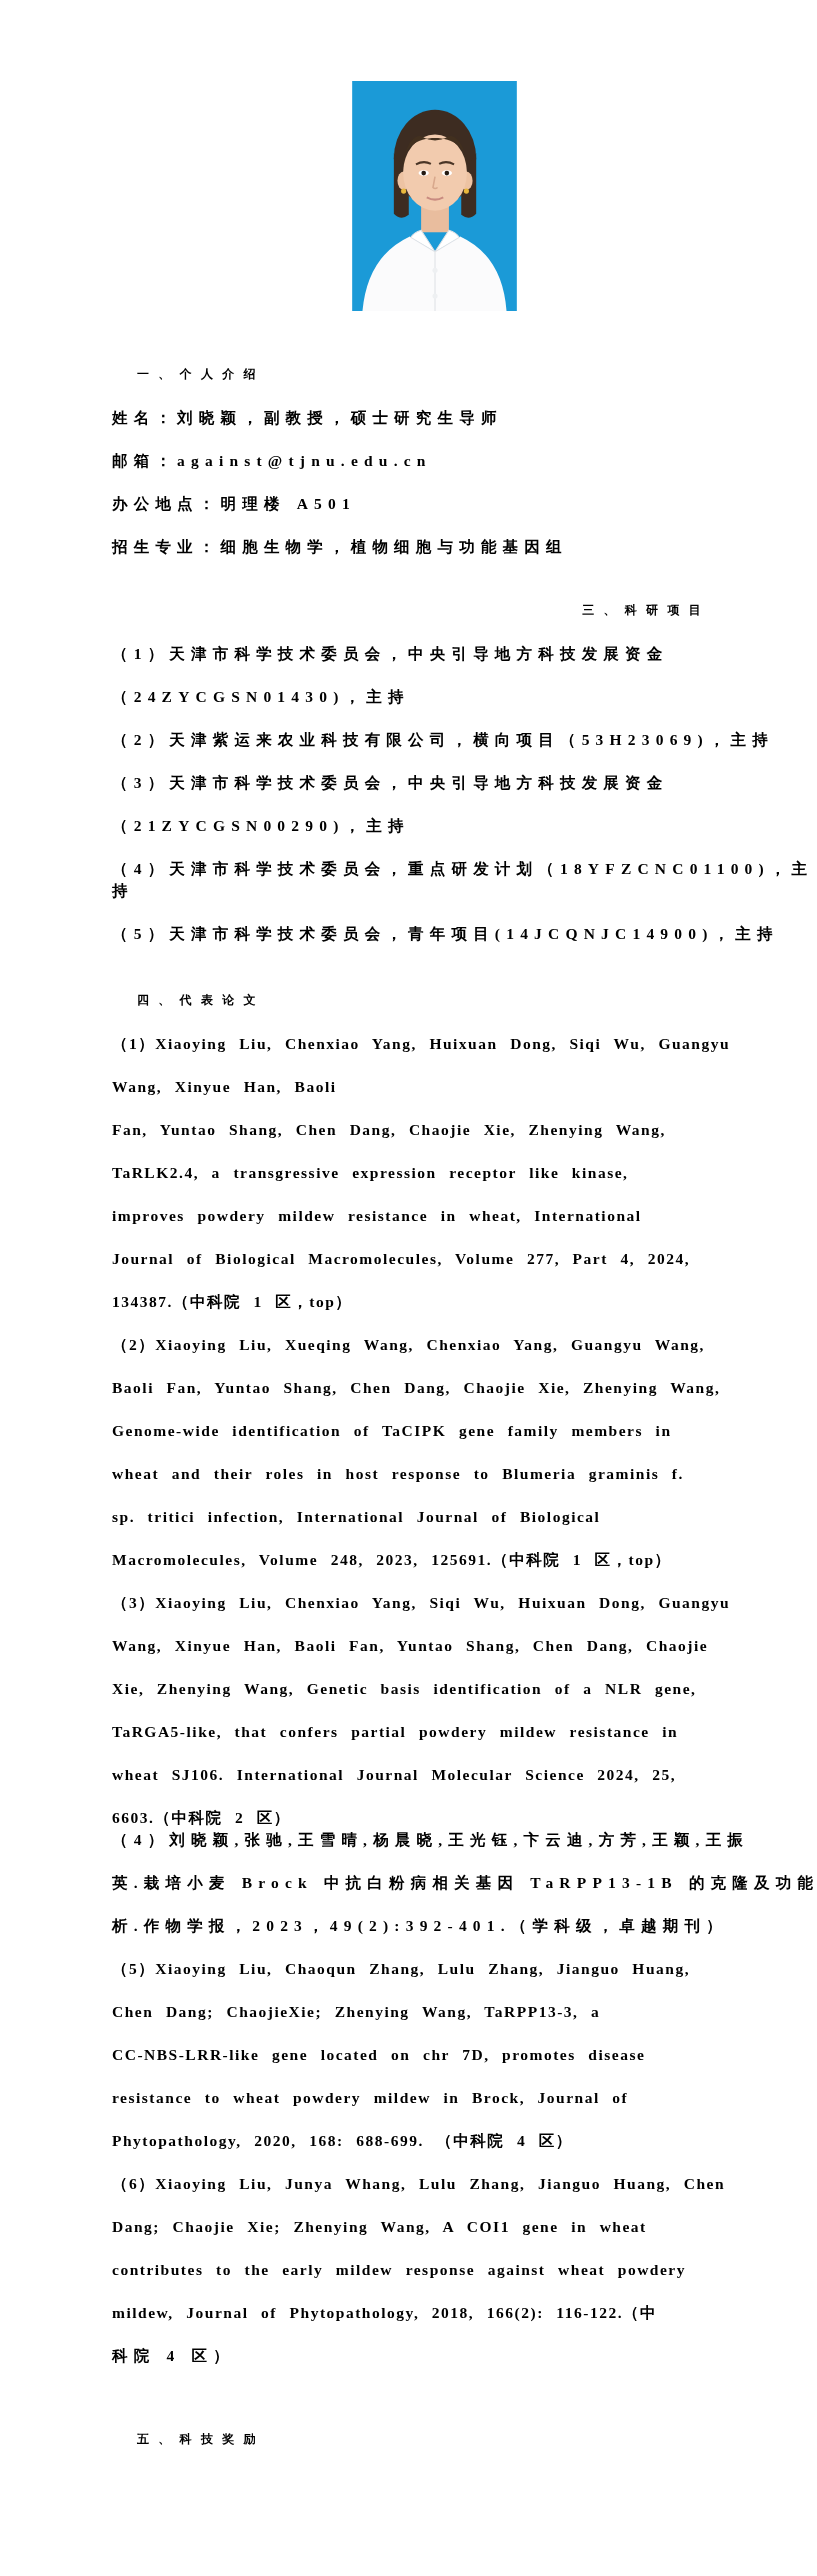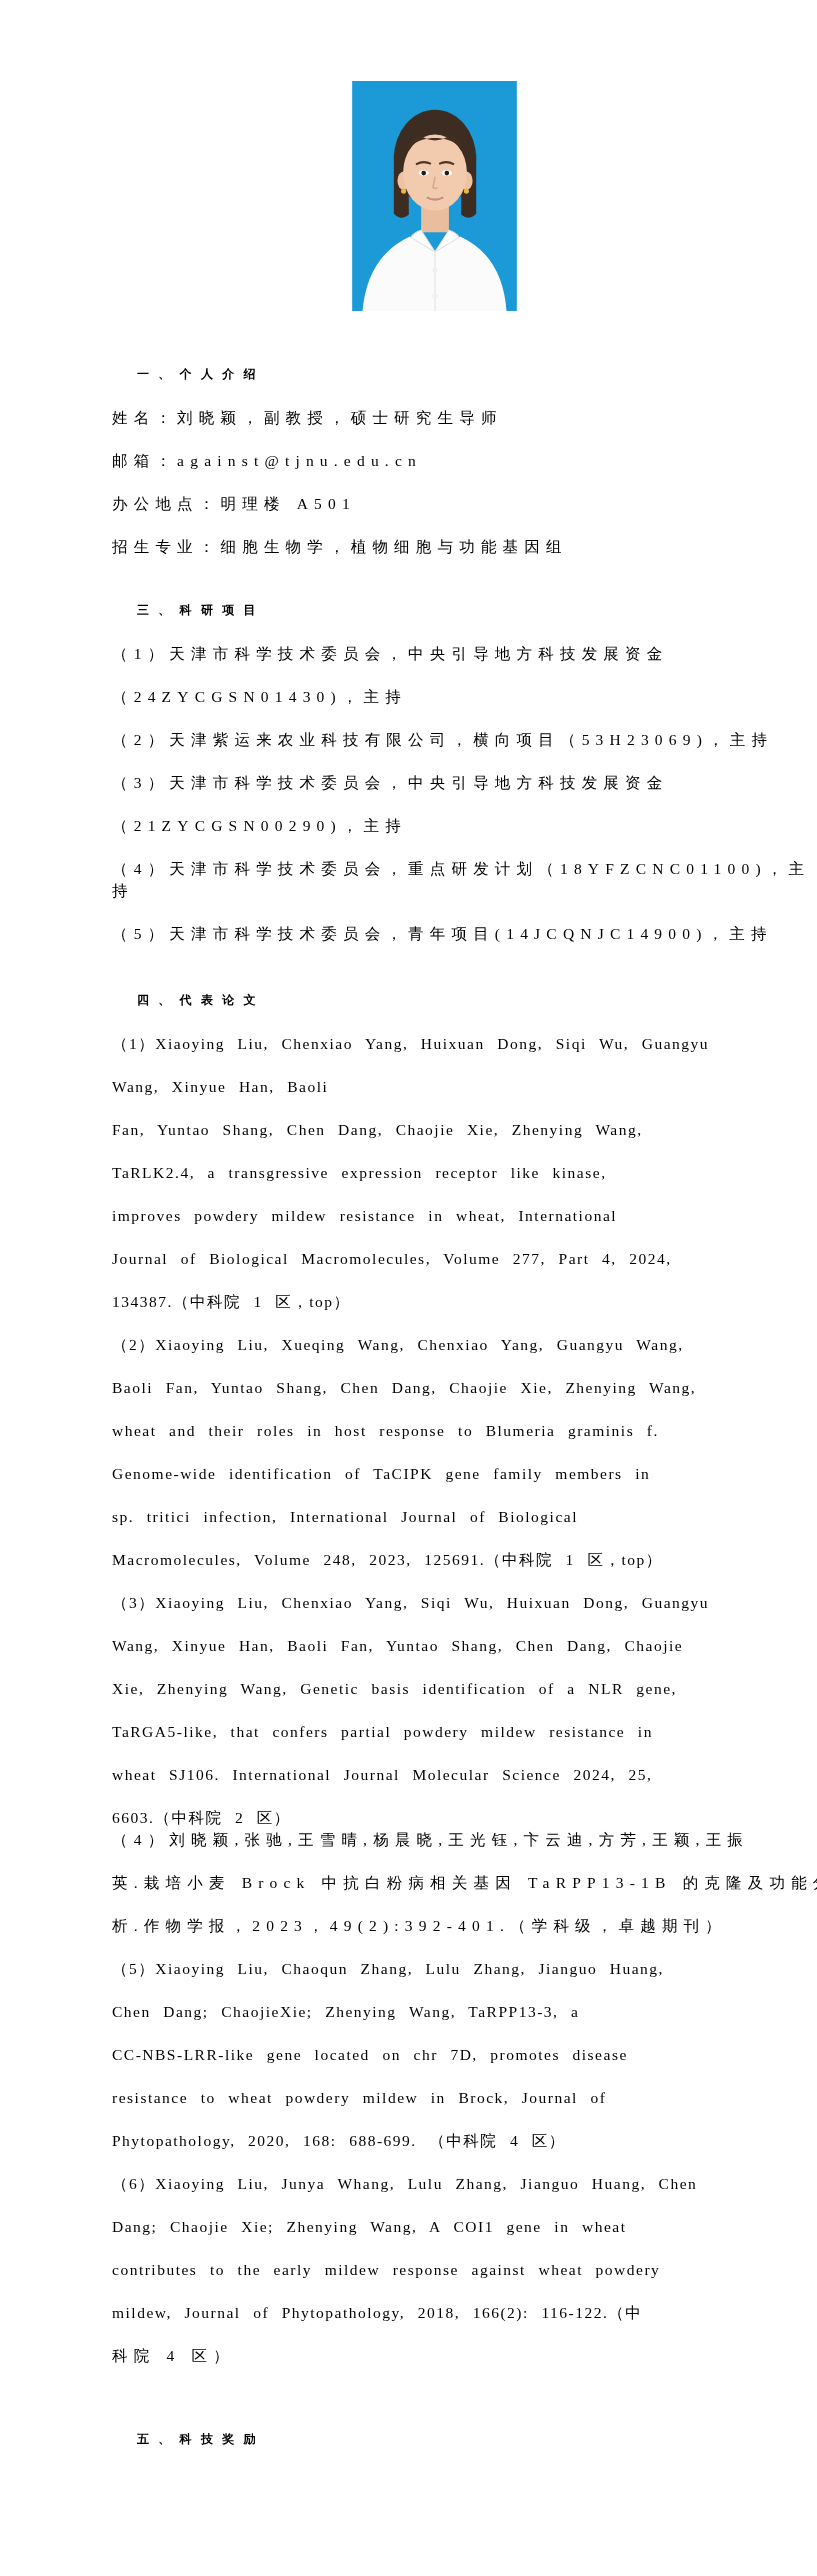--- a/index.html
+++ b/index.html
@@ -31,30 +31,31 @@
     white-space:nowrap;
     margin-left:25px;
   }
   .line{
     font-size:15.5px;
     height:43px;
     line-height:43px;
     white-space:nowrap;
     letter-spacing:1.5px;
     word-spacing:7.2px;
+    font-weight:bold;
   }
   .line.cjk{
     letter-spacing:6.2px;
     word-spacing:1px;
   }
   .line.tight{
     margin-top:-20.6px;
   }
   .sec-research .heading{margin-top:20px;}
-  .sec-projects .heading{margin-top:20.6px;}
+  .sec-projects .heading{margin-top:20.6px;text-align:right;}
   .sec-papers   .heading{margin-top:24px;}
   .sec-awards   .heading{margin-top:41px;}
 </style>
 </head>
 <body>
 
 <div class="page">
 
   <svg class="photo" viewBox="0 0 320 447" xmlns="http://www.w3.org/2000/svg">
     <rect width="320" height="447" fill="#1b9ad7"></rect>
@@ -118,22 +119,22 @@
         <div class="heading">四、代表论文</div>
         <div class="line">（1）Xiaoying Liu, Chenxiao Yang, Huixuan Dong, Siqi Wu, Guangyu</div>
         <div class="line">Wang, Xinyue Han, Baoli</div>
         <div class="line">Fan, Yuntao Shang, Chen Dang, Chaojie Xie, Zhenying Wang,</div>
         <div class="line">TaRLK2.4, a transgressive expression receptor like kinase,</div>
         <div class="line">improves powdery mildew resistance in wheat, International</div>
         <div class="line">Journal of Biological Macromolecules, Volume 277, Part 4, 2024,</div>
         <div class="line">134387.（中科院 1 区，top）</div>
         <div class="line">（2）Xiaoying Liu, Xueqing Wang, Chenxiao Yang, Guangyu Wang,</div>
         <div class="line">Baoli Fan, Yuntao Shang, Chen Dang, Chaojie Xie, Zhenying Wang,</div>
+        <div class="line">Genome-wide identification of TaCIPK gene family members in</div>
         <div class="line">wheat and their roles in host response to Blumeria graminis f.</div>
-        <div class="line">Genome-wide identification of TaCIPK gene family members in</div>
         <div class="line">sp. tritici infection, International Journal of Biological</div>
         <div class="line">Macromolecules, Volume 248, 2023, 125691.（中科院 1 区，top）</div>
         <div class="line">（3）Xiaoying Liu, Chenxiao Yang, Siqi Wu, Huixuan Dong, Guangyu</div>
         <div class="line">Wang, Xinyue Han, Baoli Fan, Yuntao Shang, Chen Dang, Chaojie</div>
         <div class="line">Xie, Zhenying Wang, Genetic basis identification of a NLR gene,</div>
         <div class="line">TaRGA5-like, that confers partial powdery mildew resistance in</div>
         <div class="line">wheat SJ106. International Journal Molecular Science 2024, 25,</div>
         <div class="line">6603.（中科院 2 区）</div>
         <div class="line cjk tight">（4）刘晓颖,张驰,王雪晴,杨晨晓,王光钰,卞云迪,方芳,王颖,王振</div>
         <div class="line cjk">英.栽培小麦 Brock 中抗白粉病相关基因 TaRPP13-1B 的克隆及功能分</div>

